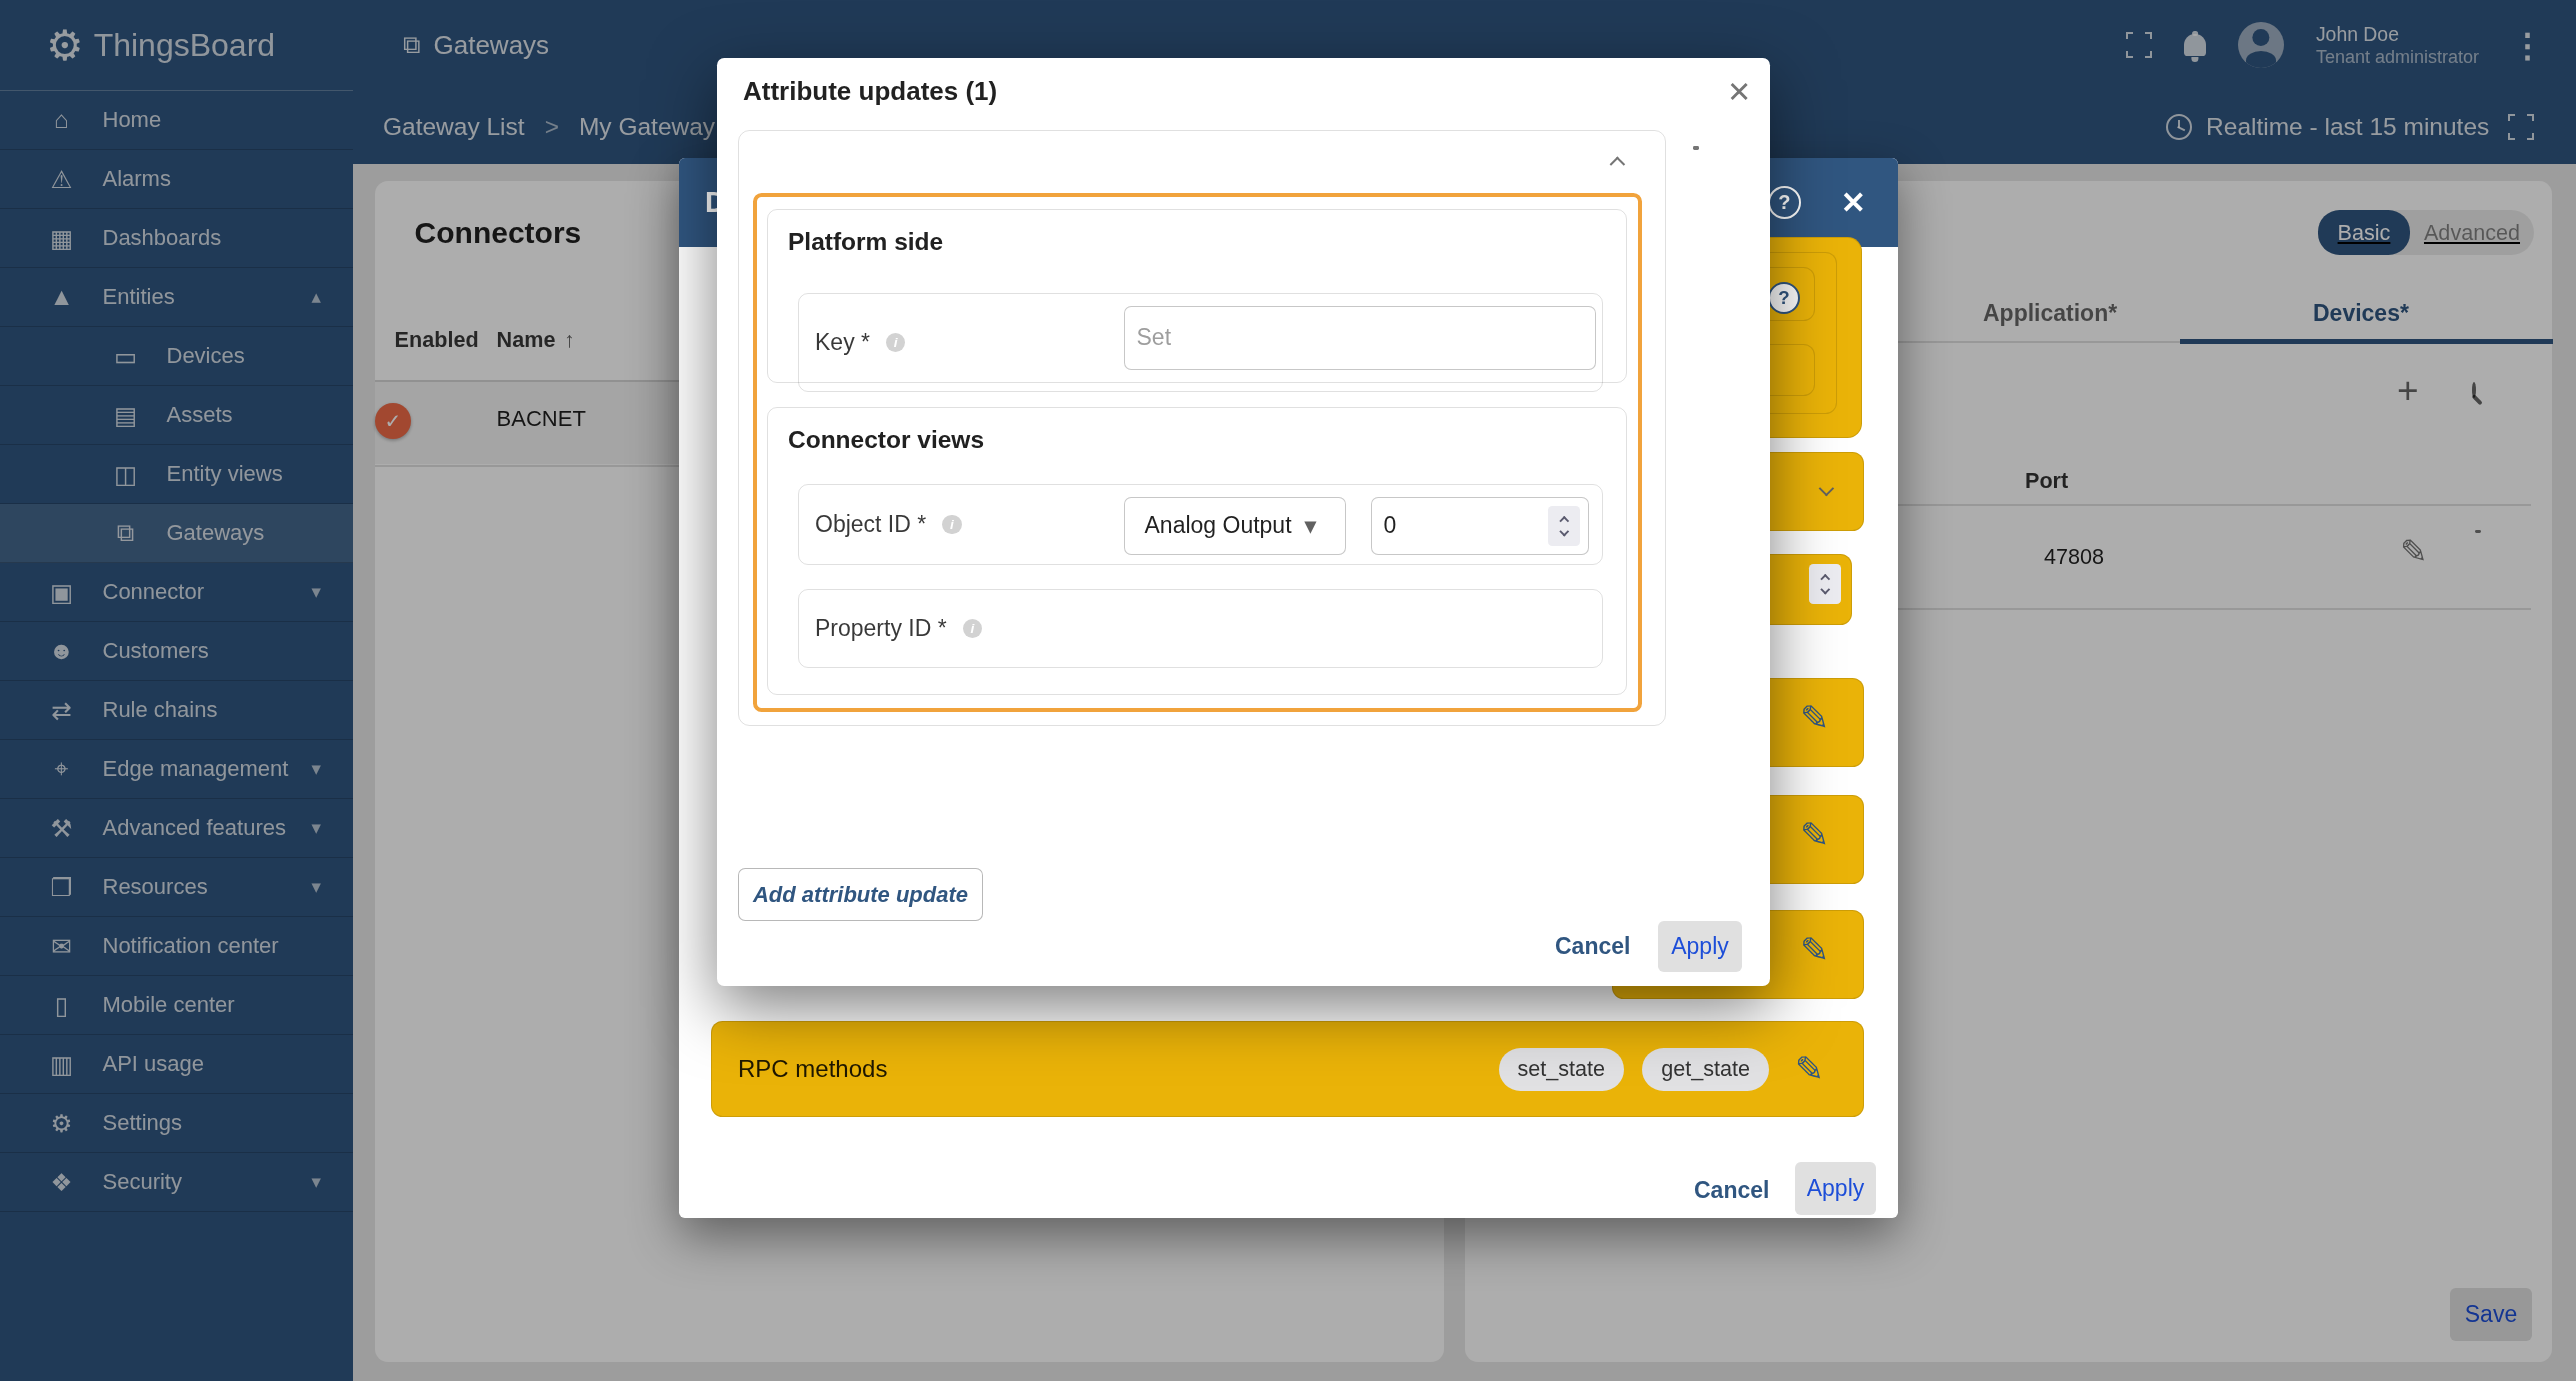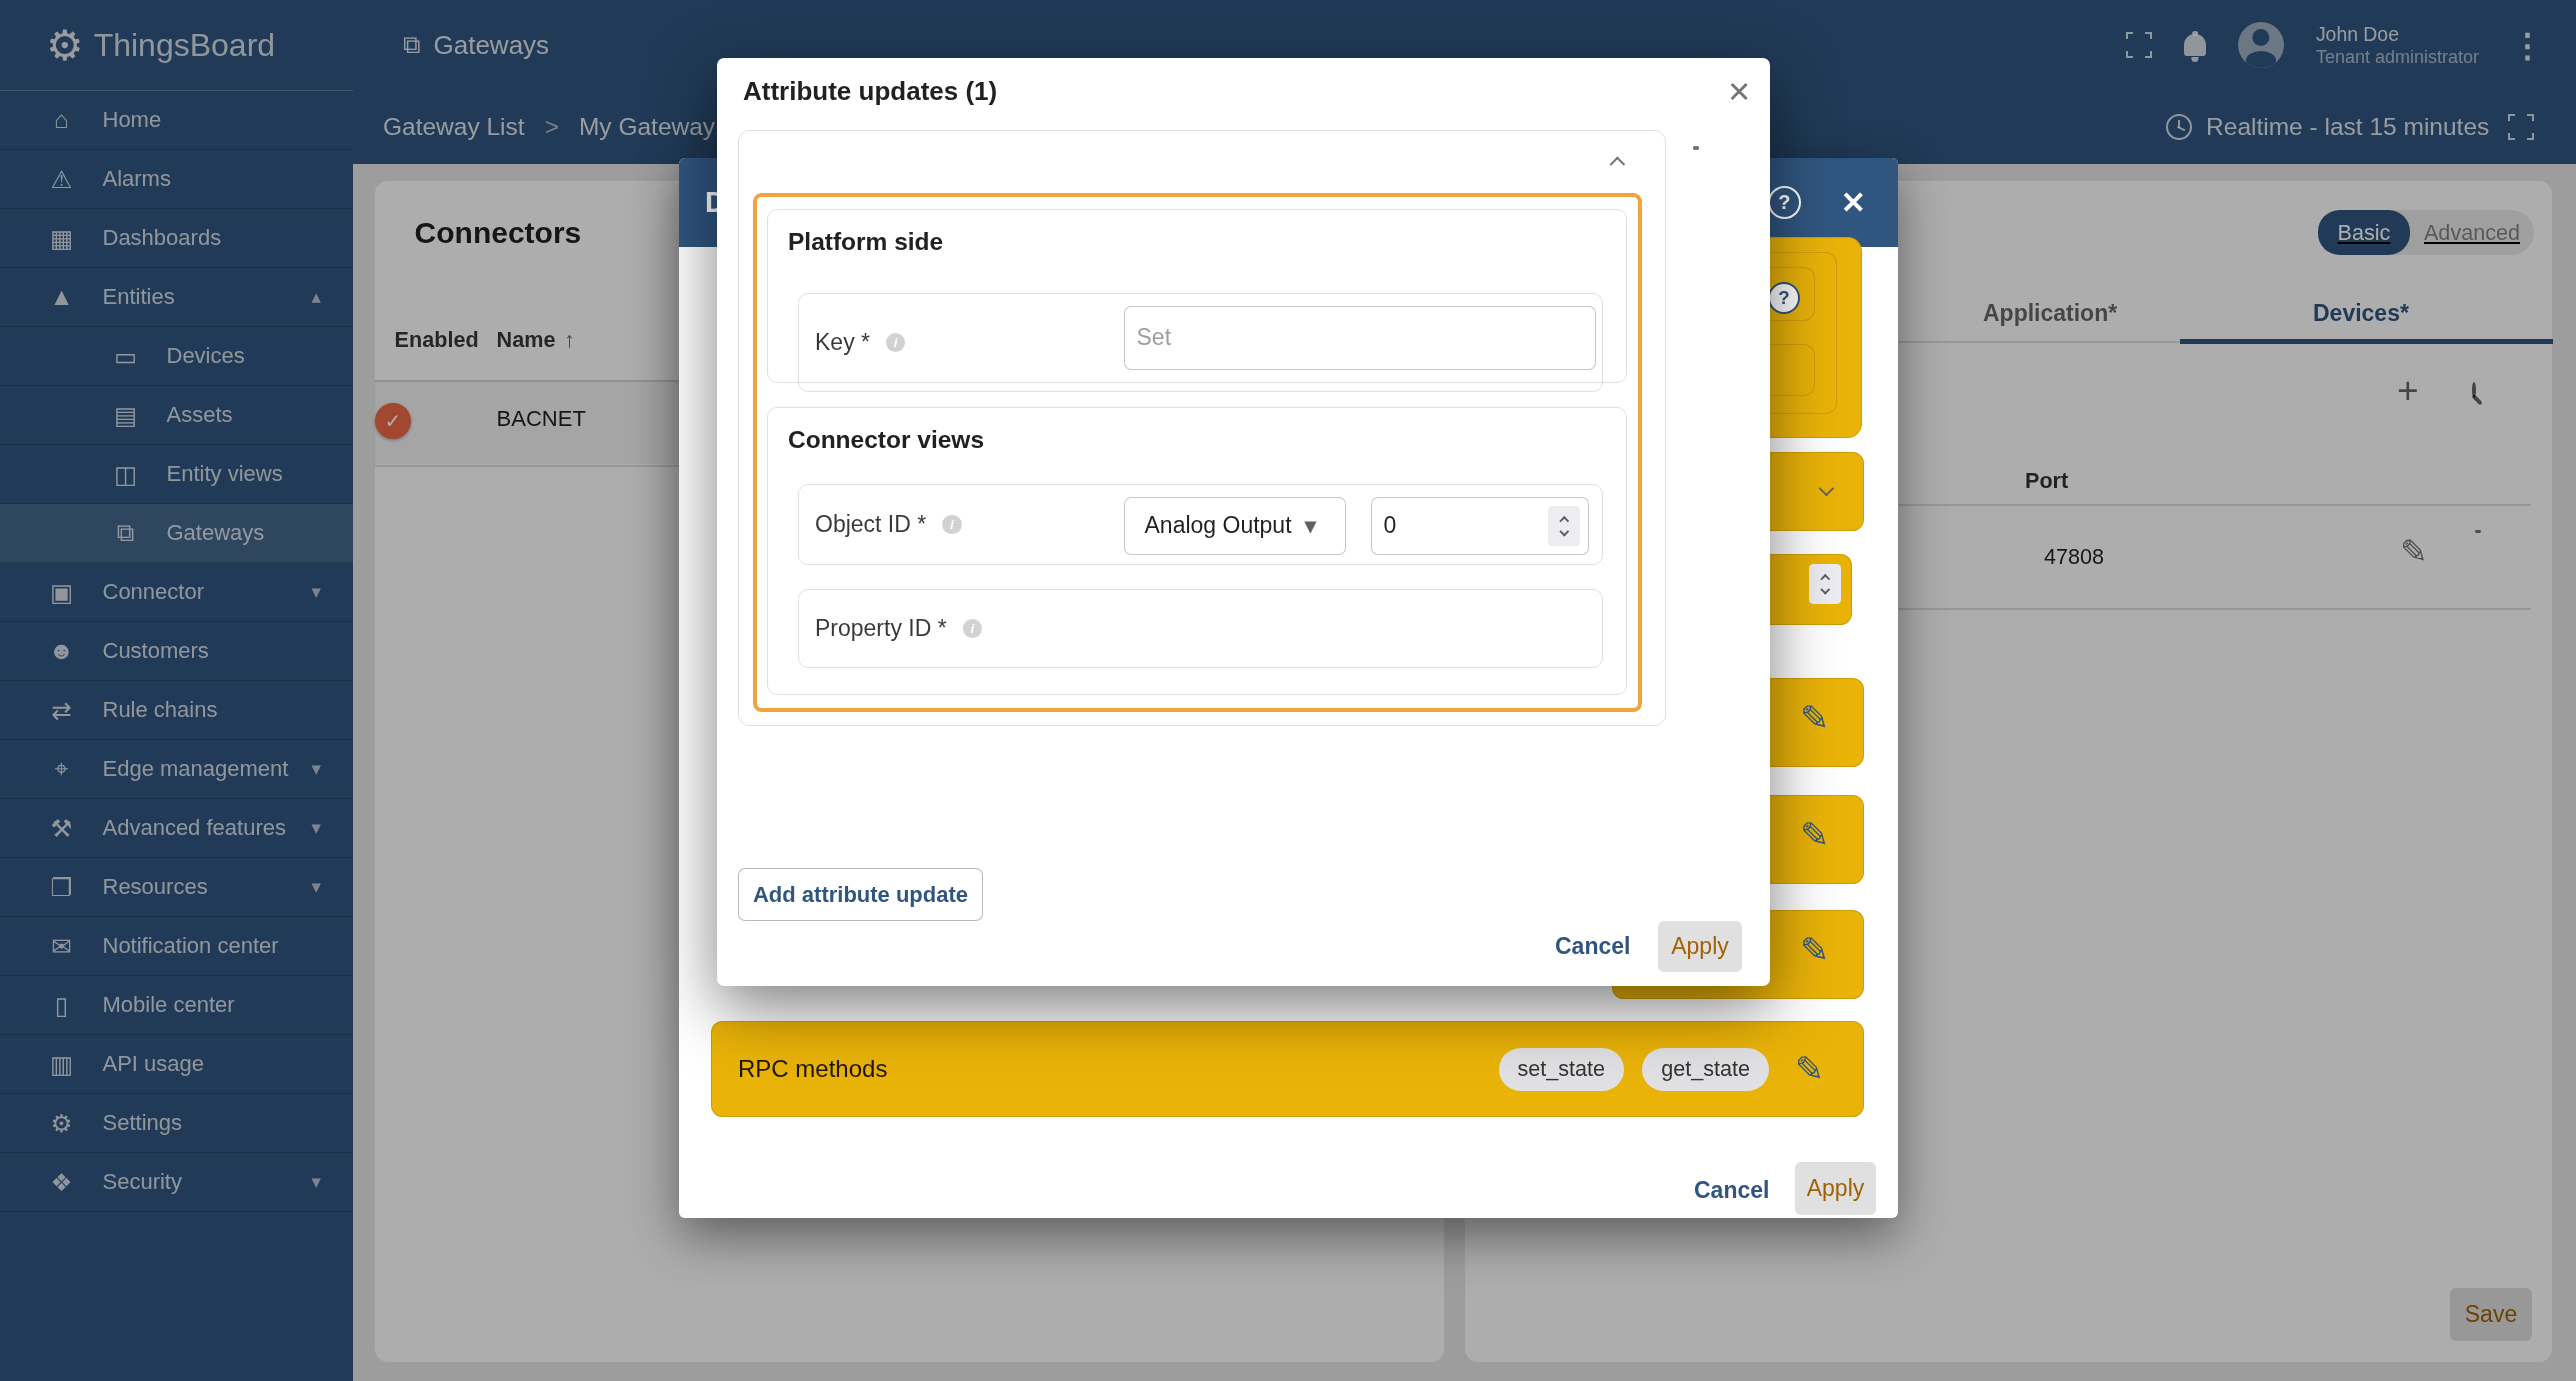--- a/index.html
+++ b/index.html
@@ -90,21 +90,21 @@
   #device-dialog{position:absolute;left:679px;top:158px;width:1219px;height:1060px;
     background:#fff;border-radius:5.8px;box-shadow:0 17.3px 50px rgba(0,0,0,0.45);z-index:50;overflow:hidden;}
   #dd-header{height:89px;background:#305680;color:#fff;display:flex;align-items:center;
     padding:0 32px 0 26px;font-size:29px;font-weight:bold;}
   .frag{position:absolute;border:1.4px solid rgba(0,0,0,0.12);border-radius:11.5px;background:#eab308;}
 
   .chip{height:43px;border-radius:21.6px;background:#e1e1e3;color:#333;font-size:21.6px;
     display:flex;align-items:center;padding:0 18.7px;}
 
   .btn-text{color:#305680;font-size:23px;font-weight:bold;cursor:pointer;}
-  .btn-disabled{background:#e0e0e0;color:#a16207;font-size:23px;border:none;border-radius:5.8px;
+  .btn-disabled{background:#e0e0e0;color:#1d4ed8;font-size:23px;border:none;border-radius:5.8px;
     display:flex;align-items:center;justify-content:center;}
 
   #modal{position:absolute;left:717px;top:58px;width:1053px;height:928px;background:#fff;
     border-radius:7.2px;box-shadow:0 21.6px 65px rgba(0,0,0,0.5);z-index:60;}
   .sect-card{position:absolute;border:1.4px solid rgba(0,0,0,0.12);border-radius:10px;}
   .row-card{position:absolute;border:1.4px solid rgba(0,0,0,0.12);border-radius:10px;display:flex;align-items:center;}
   .fld{border:1.4px solid rgba(0,0,0,0.22);border-radius:7.2px;background:#fff;display:flex;align-items:center;}
   .fld input{border:none;outline:none;width:100%;font-size:23px;padding:0 12px;background:transparent;
     font-family:"Liberation Sans",sans-serif;color:rgba(0,0,0,0.87);}
   .fld input::placeholder{color:#9e9e9e;}
@@ -405,17 +405,17 @@
         <span class="lbl" style="margin-left:16.5px;">
           <span>Property ID *</span>
           <i class="info"></i>
         </span>
       </div>
     </div>
   </div>
 
   
   <button class="abs" style="left:21px;top:810px;width:245px;height:53px;background:#fff;border:1.4px solid rgba(0,0,0,0.28);
-          border-radius:7.2px;color:#305680;font-size:22px;font-weight:bold;font-family:'Liberation Sans',sans-serif;cursor:pointer;">Add attribute update</button>
+          border-radius:7.2px;color:#305680;font-size:22px;font-weight:bold;font-family:'Liberation Sans',sans-serif;cursor:pointer;font-style:italic;">Add attribute update</button>
   <span class="btn-text abs" style="left:838px;top:875px;">Cancel</span>
   <button class="btn-disabled abs" style="left:941px;top:863px;width:84px;height:51px;">Apply</button>
 </div>
 
 
 </body></html>

